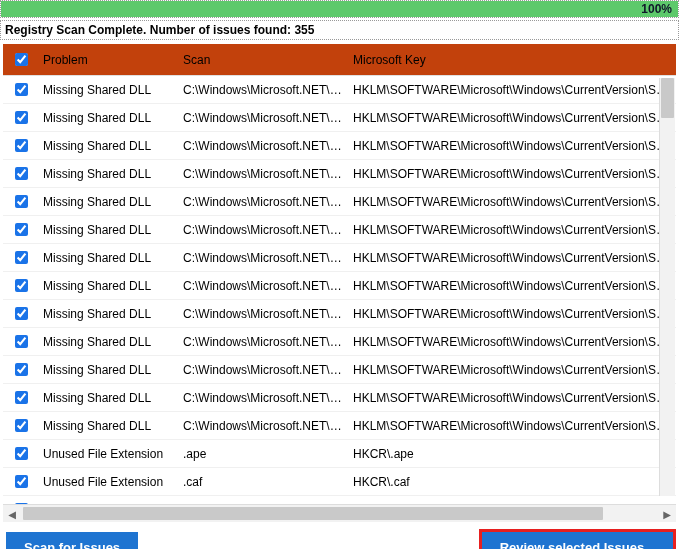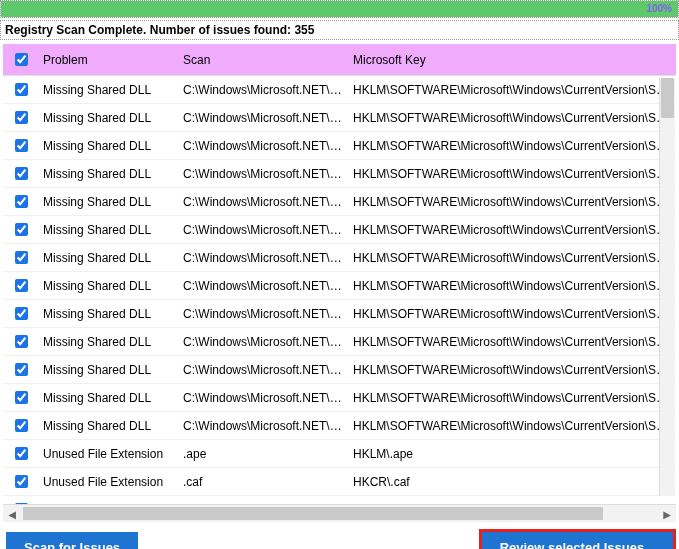--- a/index.html
+++ b/index.html
@@ -23,23 +23,23 @@
   .progress-bar {
     background: #5dc96b;
     height: 100%;
     width: 100%;
   }
   .progress-text {
     position: absolute;
     right: 6px;
     top: 0;
     font-weight: bold;
-    font-size: 10px;
+    font-size: 12px;
     line-height: 16px;
-    color: #8b5cf6;
+    color: #0f172a;
   }
   .status-line {
     font-weight: bold;
     font-size: 12px;
     border: 1px dotted #999;
     padding: 2px 4px;
     margin-bottom: 4px;
   }
   .table-wrapper {
     height: 460px;
@@ -58,21 +58,21 @@
     border-collapse: collapse;
     width: 100%;
     table-layout: fixed;
   }
   thead th {
     text-align: left;
     font-weight: normal;
     padding: 6px 4px;
     border-bottom: 1px solid #e0e0e0;
     font-size: 12px;
-    background: #f0abfc;
+    background: #c2410c;
     white-space: nowrap;
     overflow: hidden;
   }
   tbody td {
     padding: 4px 4px;
     border-bottom: 1px solid #f0f0f0;
     white-space: nowrap;
     overflow: hidden;
     text-overflow: ellipsis;
     font-size: 12px;
@@ -257,21 +257,21 @@
           <tr>
             <td class="col-check"><input type="checkbox" checked="" style=""></td>
             <td>Missing Shared DLL</td>
             <td>C:\Windows\Microsoft.NET\Fra...</td>
             <td>HKLM\SOFTWARE\Microsoft\Windows\CurrentVersion\SharedDlls</td>
           </tr>
           <tr>
             <td class="col-check"><input type="checkbox" checked="" style=""></td>
             <td>Unused File Extension</td>
             <td>.ape</td>
-            <td>HKLM\.ape</td>
+            <td>HKCR\.ape</td>
           </tr>
           <tr>
             <td class="col-check"><input type="checkbox" checked="" style=""></td>
             <td>Unused File Extension</td>
             <td>.caf</td>
             <td>HKCR\.caf</td>
           </tr>
           <tr>
             <td class="col-check"><input type="checkbox" checked="" style=""></td>
             <td>Unused File Extension</td>

